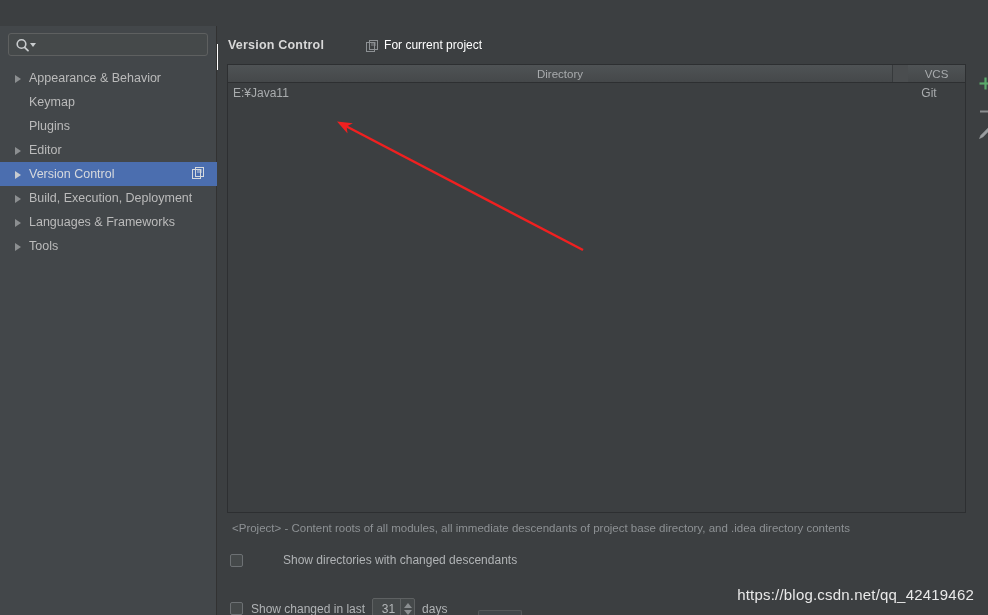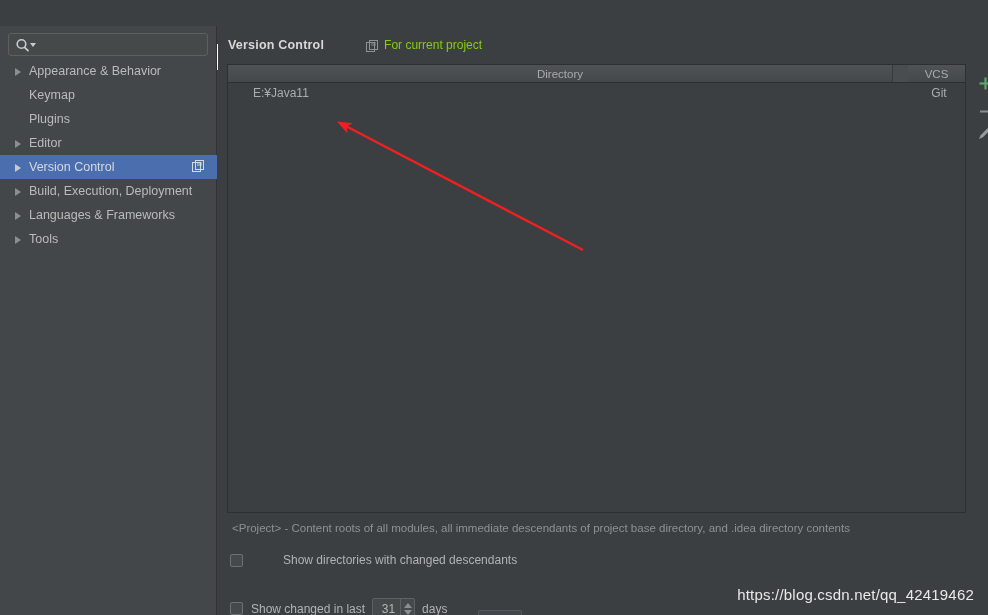--- a/index.html
+++ b/index.html
@@ -72,21 +72,21 @@
     width: 22px; height: 14px;
   }
   #search-field {
     position: absolute; left: 30px; top: 0;
     width: 166px; height: 21px;
     background: transparent; border: none; outline: none;
     color: #bbbbbb; font-size: 12px;
     font-family: "Liberation Sans", sans-serif;
   }
   #tree {
-    position: absolute; left: 0; top: 33px;
+    position: absolute; left: 0; top: 40px;
     width: 217px;
   }
   .tree-item {
     position: relative;
     height: 24px;
     display: flex; align-items: center;
     padding-left: 12px;
     color: #bbbbbb;
     font-size: 12.5px;
     cursor: default;
@@ -127,21 +127,21 @@
   }
   #panel-title {
     color: #d8d8d8; font-size: 12.5px; font-weight: bold;
     letter-spacing: 0.2px;
   }
   #scope-wrap {
     display: flex; align-items: center;
     margin-left: 42px;
   }
   #scope-icon { width: 13px; height: 13px; margin-right: 5px; }
-  #scope-label { color: #84cc16; font-size: 12px; }
+  #scope-label { color: #ffffff; font-size: 12px; }
 
   
   #table {
     position: absolute; left: 9px; top: 38px;
     width: 739px; height: 449px;
     background: #3c3f41;
     border: 1px solid #2d2f31;
   }
   #table-header {
     display: flex; height: 18px;
@@ -155,21 +155,21 @@
     height: 100%;
     background: linear-gradient(#4f5355, #45484a);
   }
   .th.dir { flex: 0 0 665px; border-right: 1px solid #373a3c; }
   .th.vcs { flex: 1 1 auto; }
   #table-body { position: relative; height: 429px; }
   .trow {
     display: flex; height: 20px; align-items: center;
     font-size: 12px; color: #a9acae;
   }
-  .td-dir { flex: 0 0 665px; padding-left: 5px; margin-left: 20px; }
+  .td-dir { flex: 0 0 665px; padding-left: 5px; }
   .td-vcs { flex: 1 1 auto; text-align: center; }
 
   
   #rtool {
     position: absolute; left: 754px; top: 38px;
     width: 26px; height: 449px;
   }
   .tbtn {
     position: absolute; left: 2px;
     width: 22px; height: 22px;

